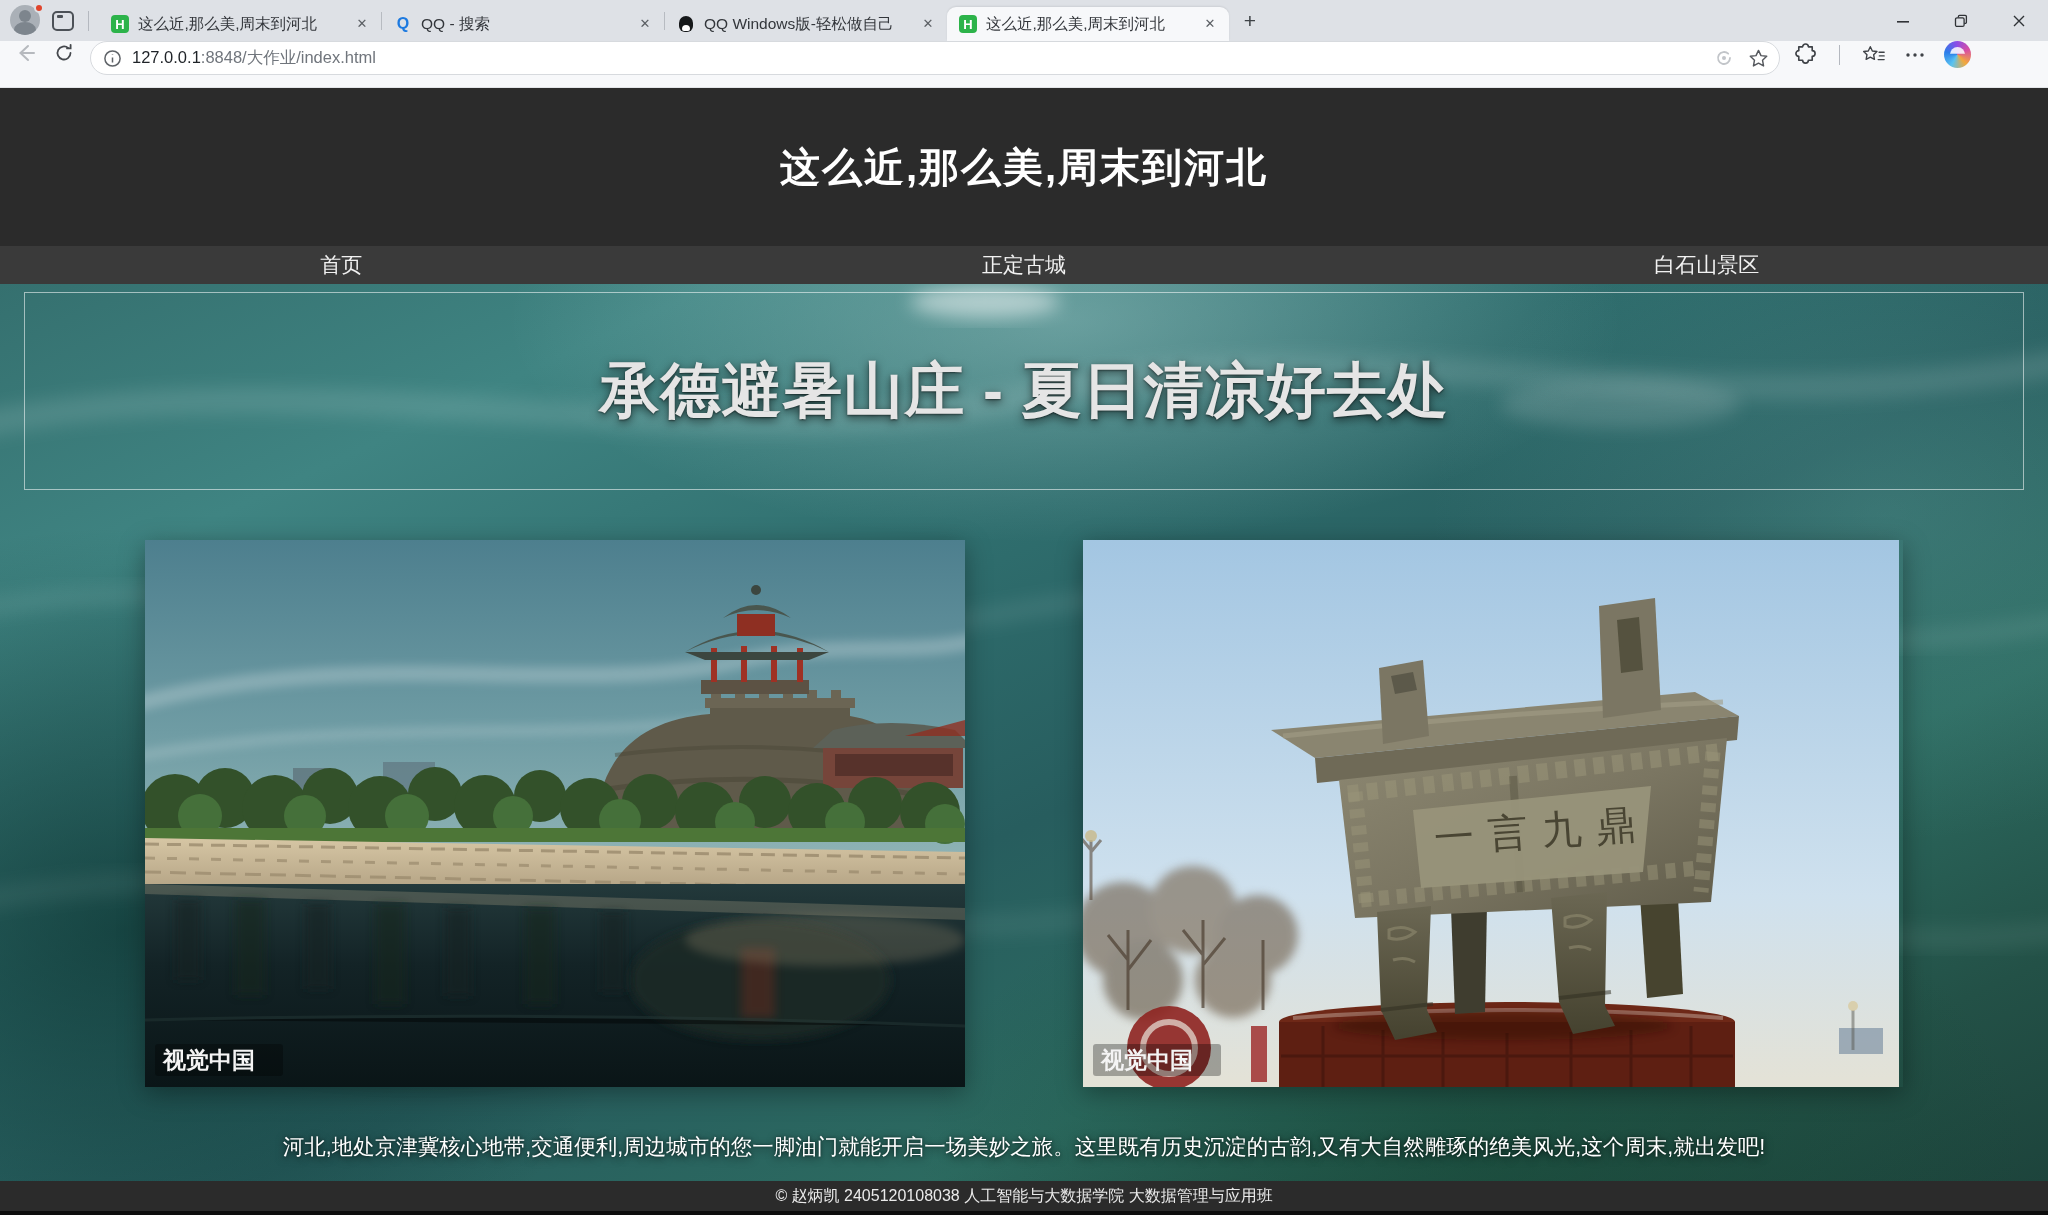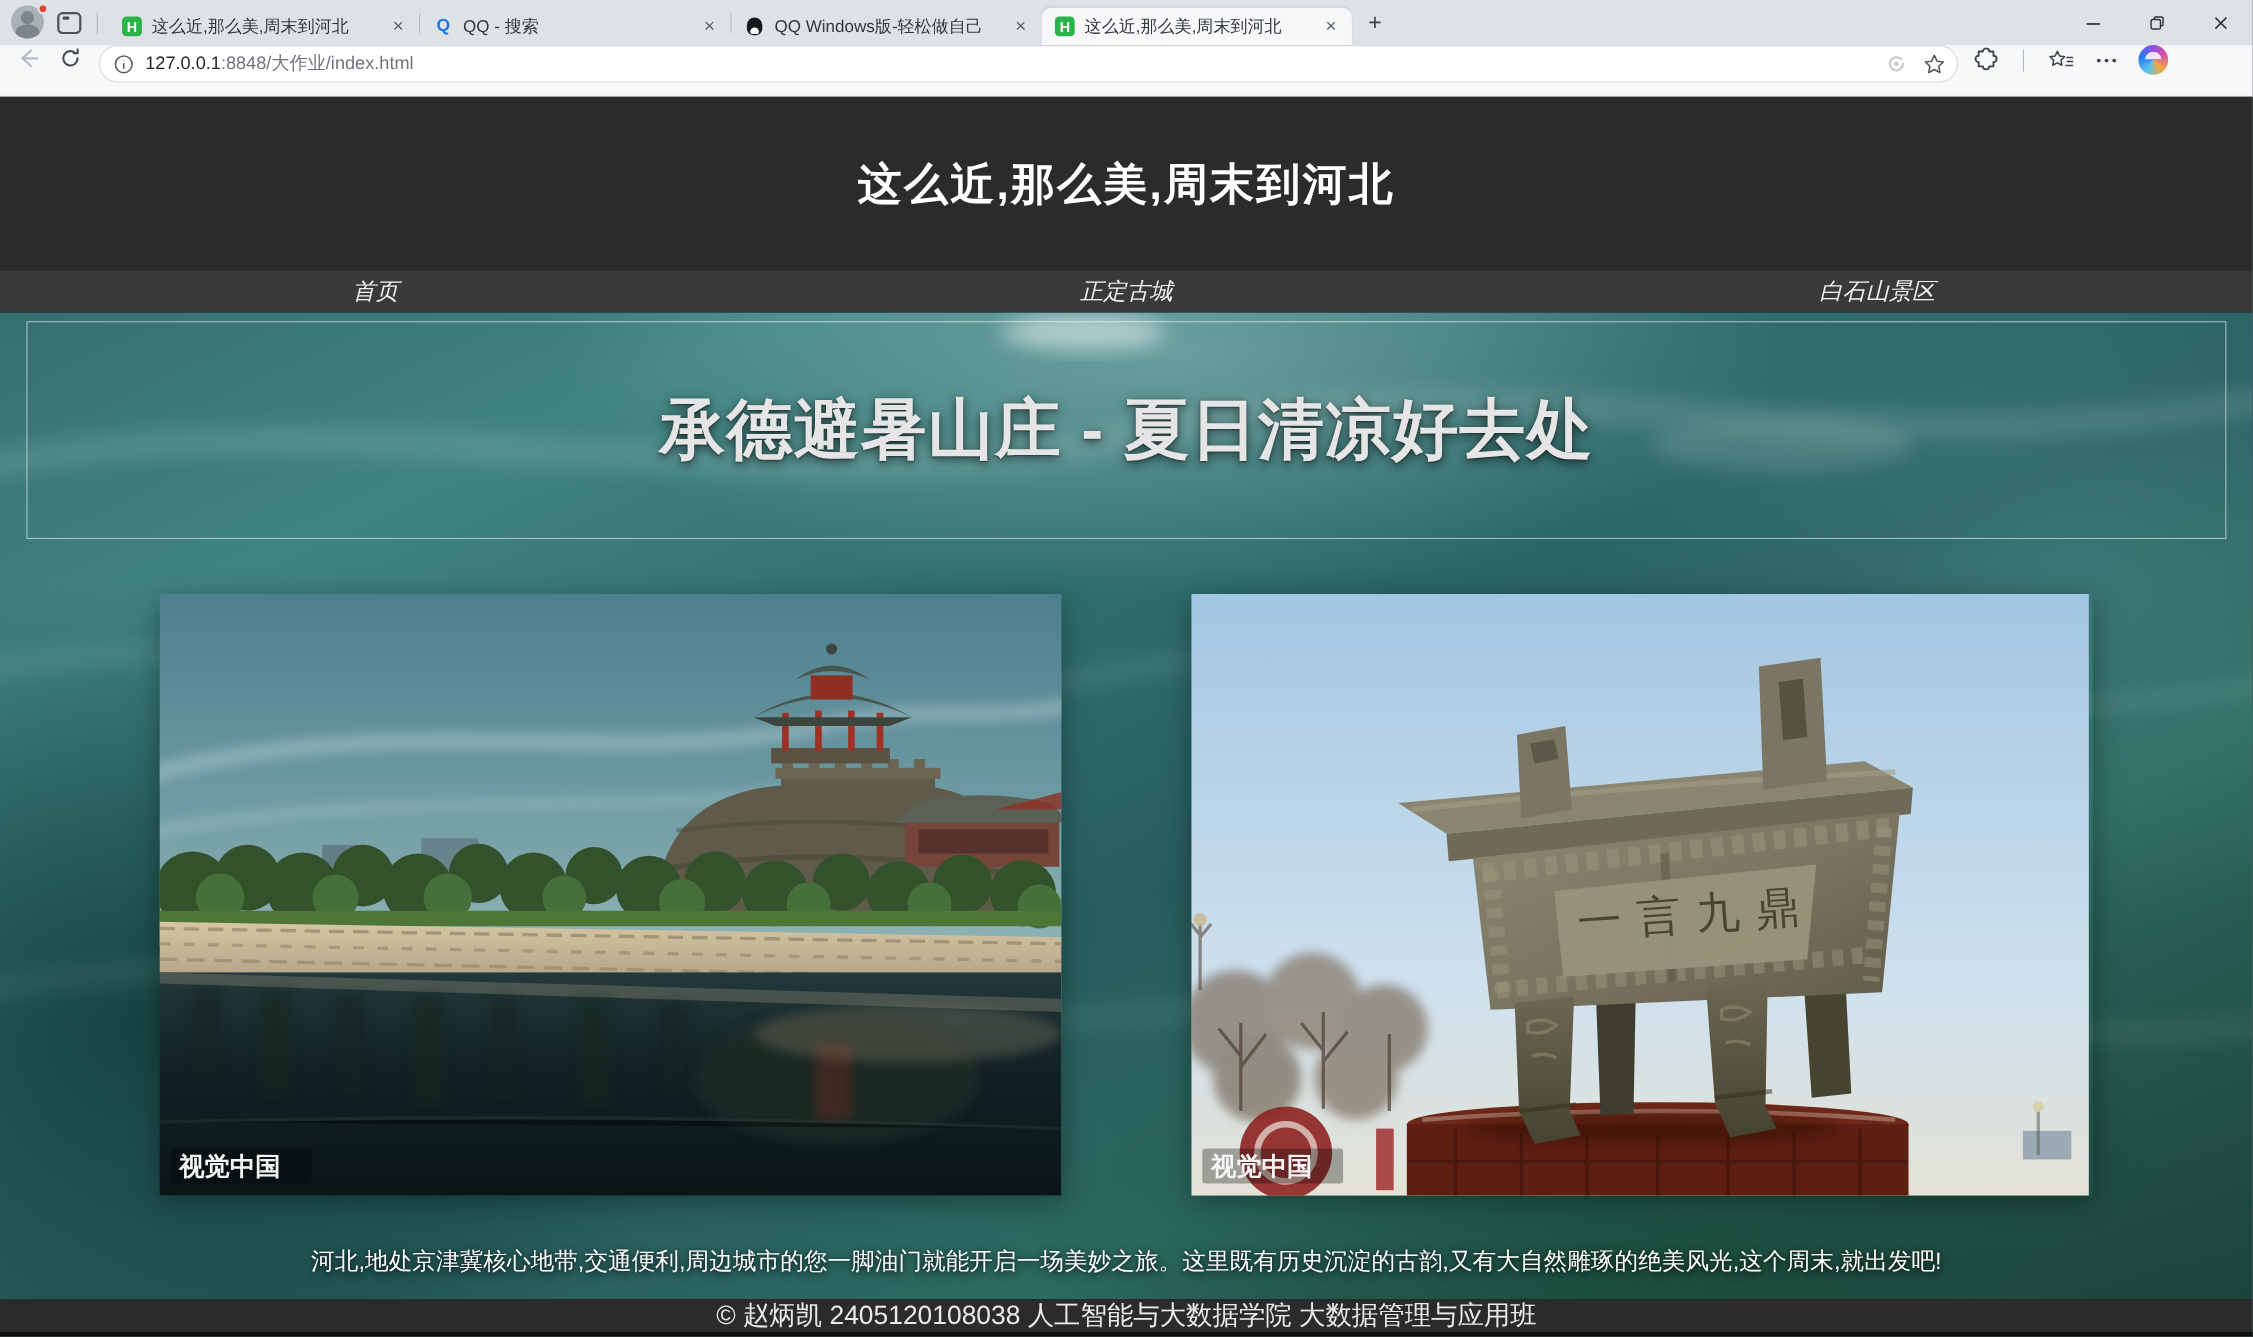--- a/index.html
+++ b/index.html
@@ -41,37 +41,37 @@
   .pill-icons{display:flex;align-items:center;gap:14px;}
   .toolbar-right{display:flex;align-items:center;gap:18px;padding-right:4px;}
   .copilot{width:27px;height:27px;border-radius:50%;background:conic-gradient(from 210deg,#59c3f0,#2b7de9,#8a4de8,#d94fa2,#f2a93b,#59c3f0);position:relative;}
   .copilot::before{content:"";position:absolute;inset:6px;border-radius:50%;background:rgba(255,255,255,.85);clip-path:polygon(0 0,100% 0,100% 45%,0 45%);}
 
   
   .page{position:relative;width:2048px;height:1127px;background:#102a28;}
   .site-header{height:158px;background:#2b2b2b;display:flex;align-items:center;justify-content:center;}
   .site-header h1{margin:0;color:#fff;font-size:40px;font-weight:bold;letter-spacing:2px;}
   .mainnav{height:38px;background:#3a3a3a;display:flex;}
-  .mainnav a{flex:1;display:flex;align-items:center;justify-content:center;color:#f1f1f1;text-decoration:none;font-size:21px;font-style:italic;}
+  .mainnav a{flex:1;display:flex;align-items:center;justify-content:center;color:#f1f1f1;text-decoration:none;font-size:21px;}
   .hero{position:relative;height:897px;overflow:hidden;}
   .hero-bg{position:absolute;inset:0;background:
     radial-gradient(900px 360px at 52% 4%, rgba(214,242,242,.32), rgba(214,242,242,0) 62%),
     radial-gradient(700px 500px at 92% 26%, rgba(125,195,193,.22), transparent 65%),
     radial-gradient(850px 650px at 6% 72%, rgba(5,38,34,.58), transparent 62%),
     radial-gradient(900px 520px at 72% 97%, rgba(18,68,48,.48), transparent 62%),
     linear-gradient(155deg,#35706f 0%,#3f8482 18%,#2f6e6e 38%,#275d5e 55%,#2c6a60 72%,#235147 88%,#1d443c 100%);}
   .hero-swirls{position:absolute;inset:0;pointer-events:none;}
   .titlebox{position:absolute;left:24px;right:24px;top:8px;height:198px;border:1px solid rgba(255,255,255,.55);display:flex;align-items:center;justify-content:center;}
   .titlebox h2{margin:0;color:#e5e5e5;font-size:60px;font-weight:700;letter-spacing:1px;text-shadow:0 3px 10px rgba(0,0,0,.6),0 1px 2px rgba(0,0,0,.5);}
   .photos{position:absolute;top:256px;left:0;right:0;display:flex;justify-content:center;gap:118px;}
   .photo{width:820px;height:547px;position:relative;box-shadow:0 6px 24px rgba(0,0,0,.35);}
   .photo svg{display:block;}
   .intro{position:absolute;top:826px;left:0;right:0;text-align:center;color:#fff;font-size:21.5px;
     text-shadow:0 2px 8px rgba(0,0,0,.7),0 0 3px rgba(0,0,0,.5);}
-  .site-footer{height:34px;background:#2b2b2b;border-bottom:4px solid #0d0d0d;display:flex;align-items:center;justify-content:center;color:#eaeaea;font-size:24px;}
+  .site-footer{height:34px;background:#2b2b2b;border-bottom:4px solid #0d0d0d;display:flex;align-items:center;justify-content:center;color:#eaeaea;font-size:16px;}
 </style>
 </head>
 <body>
 
 <div id="screen">
 
   <div class="tabbar">
     <div class="tabbar-left">
       <div class="avatar-wrap">
         <div class="avatar"></div>

